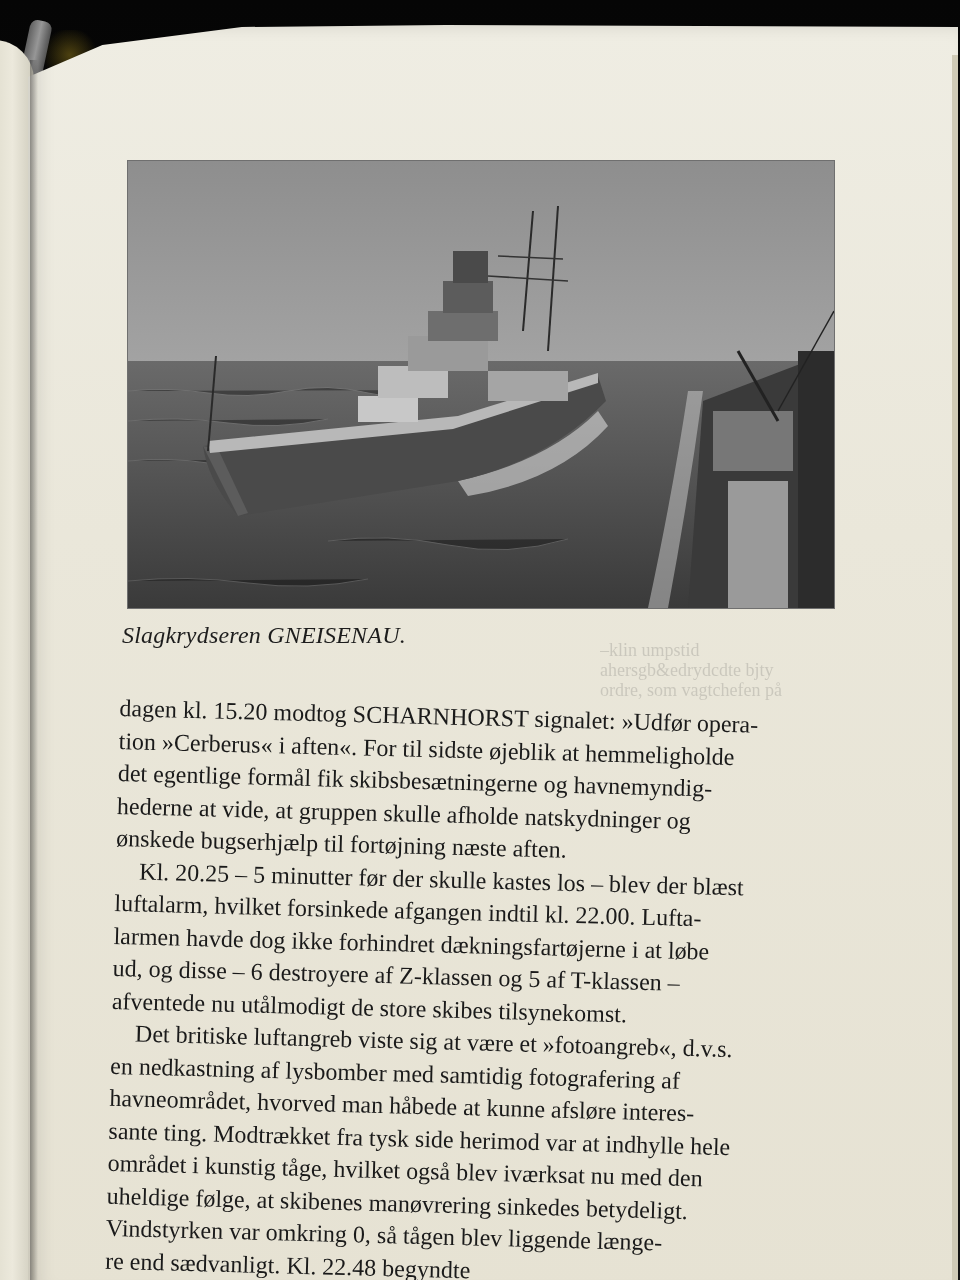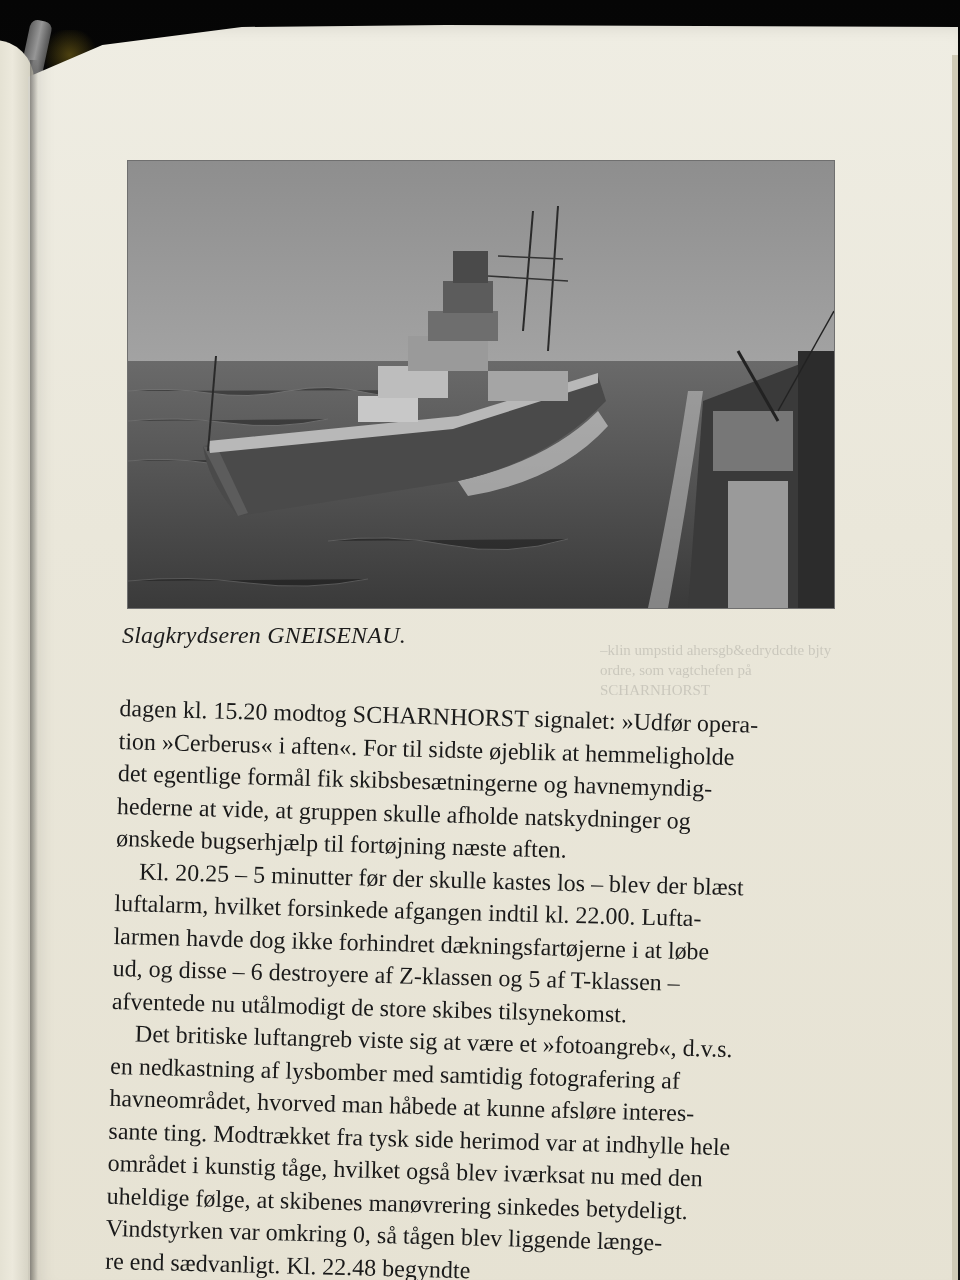--- a/index.html
+++ b/index.html
@@ -33,21 +33,21 @@
     border:1px solid #6f6f6f;
   }
   .photo svg { display:block; width:100%; height:100%; }
 
   .caption {
     position:absolute; left:122px; top:622px;
     font-style:italic; font-size:24px; color:#1d1d1d; letter-spacing:.2px;
   }
   .ghost {
     position:absolute; left:600px; top:640px; width:240px; height:60px;
-    color:rgba(60,60,60,.18); font-size:15px; line-height:20px; overflow:hidden;
+    color:rgba(60,60,60,.18); font-size:18px; line-height:20px; overflow:hidden;
   }
 
   .body-text {
     position:absolute; left:120px; top:692px; width:712px;
     font-size:24px; line-height:32.5px; color:#1a1a1a;
     transform:rotate(1.5deg); transform-origin:0 0;
   }
   .line { white-space:nowrap; display:flex; justify-content:space-between; }
   .line.last { justify-content:flex-start; }
   .line span { display:inline-block; }

